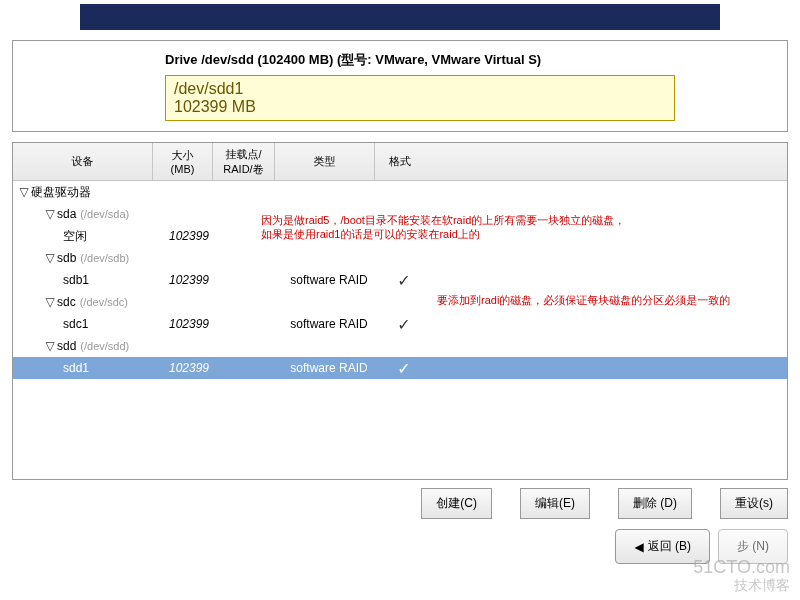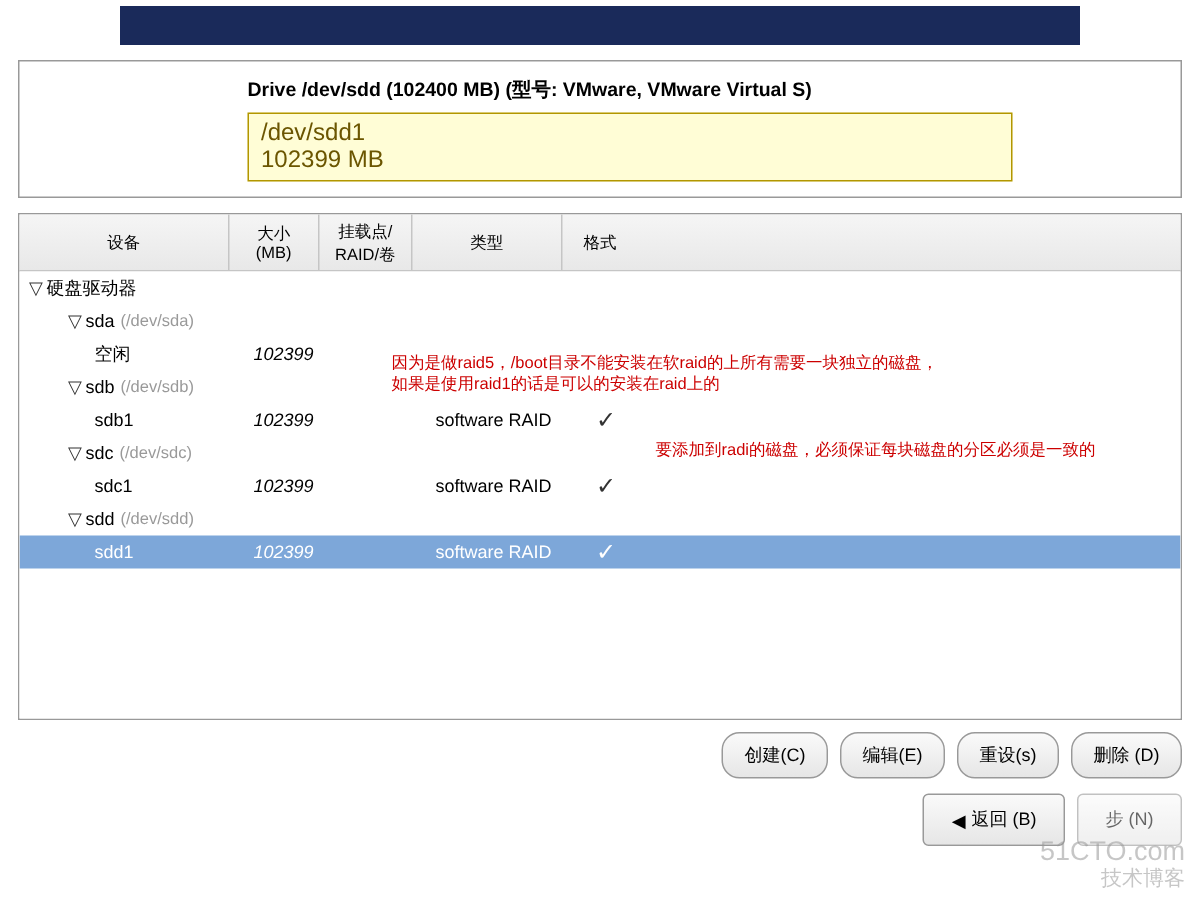--- a/index.html
+++ b/index.html
@@ -23,21 +23,21 @@
   .cell-dev { width: 140px; display: flex; align-items: center; }
   .cell-size { width: 60px; text-align: right; padding-right: 8px; font-style: italic; }
   .cell-mount { width: 62px; }
   .cell-type { width: 100px; text-align: center; }
   .cell-fmt { width: 50px; text-align: center; font-size: 16px; color: #333; }
   .devpath { color: #999; font-size: 11px; margin-left: 4px; }
   .indent1 { padding-left: 26px; }
   .indent2 { padding-left: 46px; }
   .annot { position: absolute; color: #c00; font-size: 11px; line-height: 14px; }
   .btn-row { margin: 8px 12px 0 12px; display: flex; justify-content: flex-end; gap: 8px; }
-  .btn { border: 1px solid #999; background: linear-gradient(#fafafa,#e6e6e6); border-radius: 12px; padding: 6px 14px; font-size: 12px; cursor: pointer; }
+  .btn { border: 1px solid #999; background: linear-gradient(#fafafa,#e6e6e6); border-radius: 0; padding: 6px 14px; font-size: 12px; cursor: pointer; margin-left: 20px; }
   .nav-row { margin: 10px 12px 0 12px; display: flex; justify-content: flex-end; gap: 8px; align-items: center; }
   .nav-btn { border: 1px solid #999; background: linear-gradient(#fafafa,#e6e6e6); border-radius: 4px; padding: 8px 18px; font-size: 12px; cursor: pointer; display: flex; align-items: center; gap: 4px; }
   .watermark { position: absolute; right: 10px; bottom: 6px; color: #999; font-size: 18px; font-weight: normal; opacity: 0.55; text-align: right; line-height: 18px; }
 </style>
 </head>
 <body>
 
 <div class="top-bar"></div>
 
 <div class="main-panel">
@@ -133,34 +133,34 @@
     <div class="row selected">
       <div class="cell-dev indent2">
           <span>sdd1</span>
         </div>
       <div class="cell-size">102399</div>
       <div class="cell-mount"></div>
       <div class="cell-type">software RAID</div>
       <div class="cell-fmt" style="color:#fff">✓</div>
     </div>
 
-    <div class="annot" style="left:248px; top:54px;">
+    <div class="annot" style="left:248px; top:32px;">
       <div>因为是做raid5，/boot目录不能安装在软raid的上所有需要一块独立的磁盘，</div>
       <div>如果是使用raid1的话是可以的安装在raid上的</div>
     </div>
     <div class="annot" style="left:424px; top:112px;">要添加到radi的磁盘，必须保证每块磁盘的分区必须是一致的</div>
 
   </div>
 </div>
 
 <div class="btn-row">
   <button class="btn"><span>创建(C)</span></button>
   <button class="btn"><span>编辑(E)</span></button>
+  <button class="btn"><span>删除 (D)</span></button>
   <button class="btn"><span>重设(s)</span></button>
-  <button class="btn"><span>删除 (D)</span></button>
 </div>
 
 <div class="nav-row">
   <button class="nav-btn">
     <span>◀</span>
     <span>返回 (B)</span>
   </button>
   <button class="nav-btn" style="opacity:0.6">
     <span>步 (N)</span>
   </button>

